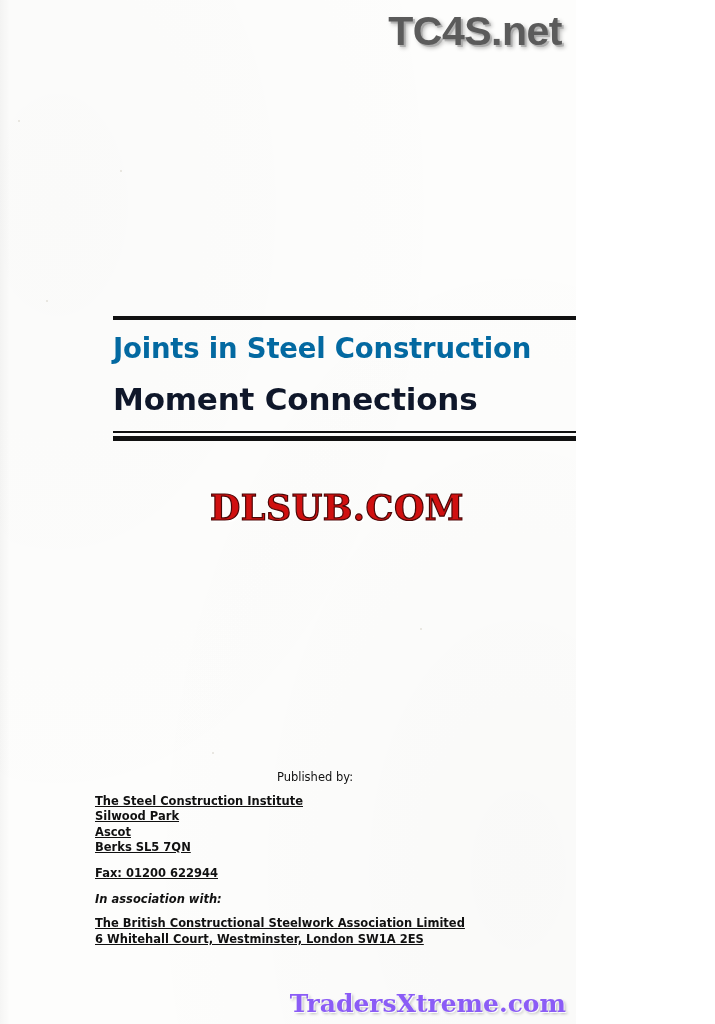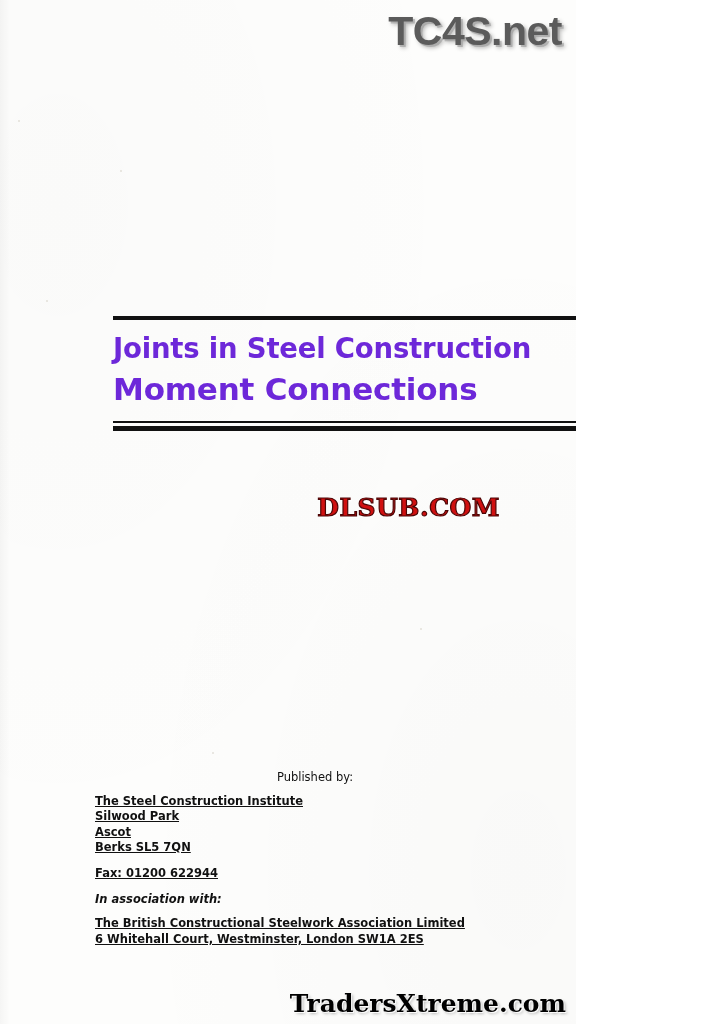--- a/index.html
+++ b/index.html
@@ -60,33 +60,33 @@
   }
   .rule-top {
     height: 4px;
     background: #111;
     width: 100%;
   }
   .title-line-1 {
     font-family: "DejaVu Sans", sans-serif;
     font-weight: bold;
     font-size: 27.5px;
-    color: #6d28d9;
+    color: #0369a1;
     letter-spacing: -0.2px;
     margin-top: 13px;
     line-height: 1.12;
   }
   .title-line-2 {
     font-family: "DejaVu Sans", sans-serif;
     font-weight: bold;
     font-size: 31px;
-    color: #6d28d9;
+    color: #0f172a;
     letter-spacing: -0.2px;
     line-height: 1.14;
-    margin-top: 8px;
+    margin-top: 18px;
   }
   .rule-bottom-wrap {
     margin-top: 14px;
   }
   .rule-bottom-thin {
     height: 2px;
     background: #111;
     width: 100%;
   }
   .rule-bottom-thick {
@@ -100,24 +100,24 @@
   .wm-mid {
     position: absolute;
     left: 210px;
     top: 487px;
     width: 290px;
     height: 42px;
   }
   .wm-mid-text {
     font-family: "DejaVu Serif", serif;
     font-weight: bold;
-    font-size: 25px;
+    font-size: 35px;
     letter-spacing: 0.5px;
     color: #d01010;
-    text-align: right;
+    text-align: left;
     line-height: 42px;
     -webkit-text-stroke: 1.2px #4a0606;
     text-shadow:
       0 0 1px #ffffff,
       2px 2px 0 rgba(255,255,255,0.85),
       -1px -1px 0 rgba(255,255,255,0.6);
     white-space: nowrap;
   }
 
   
@@ -154,21 +154,21 @@
   }
 
   
   .wm-bottom {
     position: absolute;
     right: 10px;
     bottom: 6px;
     font-family: "DejaVu Serif", serif;
     font-weight: bold;
     font-size: 25px;
-    color: #000000;
+    color: #8b5cf6;
     text-shadow:
       1px 1px 0 rgba(255,255,255,0.9),
       2px 2px 3px rgba(0,0,0,0.25);
     white-space: nowrap;
     letter-spacing: 0px;
   }
 </style>
 </head>
 <body>
 

